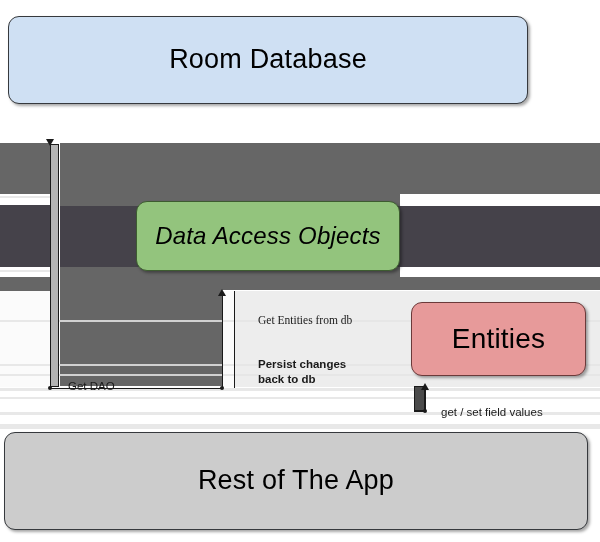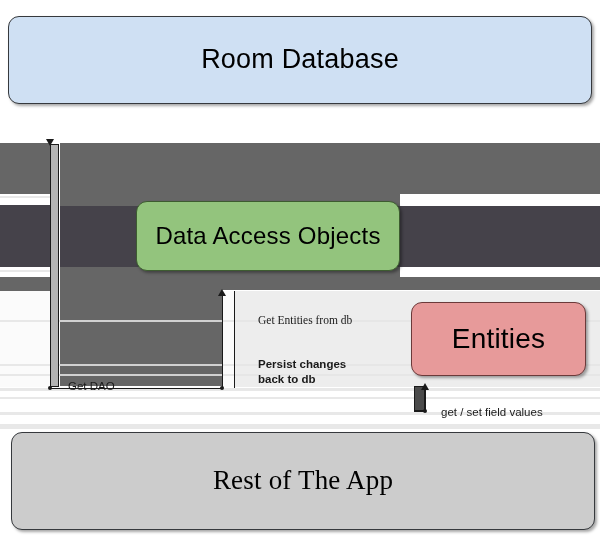--- a/index.html
+++ b/index.html
@@ -49,41 +49,40 @@
   }
   .node-label {
     font-size: 27px;
     line-height: 1.1;
     letter-spacing: 0.2px;
     color: #000000;
   }
   #node-room-database {
     left: 8px;
     top: 16px;
-    width: 584px;
+    width: 520px;
     height: 88px;
     background: #cfe0f3;
   }
   #node-rest-of-app {
-    left: 11px;
+    left: 4px;
     top: 432px;
     width: 584px;
     height: 98px;
     background: #cccccc;
-    font-family: Liberation Serif, serif;
   }
   #node-dao {
     left: 136px;
     top: 201px;
     width: 264px;
     height: 70px;
     background: #93c47d;
     border-color: #3d5c30;
   }
-  #node-dao .node-label { font-size: 24px; }
+  #node-dao .node-label { font-size: 24px; font-style: italic; }
   #node-entities {
     left: 411px;
     top: 302px;
     width: 175px;
     height: 74px;
     background: #e79a9a;
     border-color: #6b3a3a;
   }
   #node-entities .node-label { font-size: 28px; }
 

